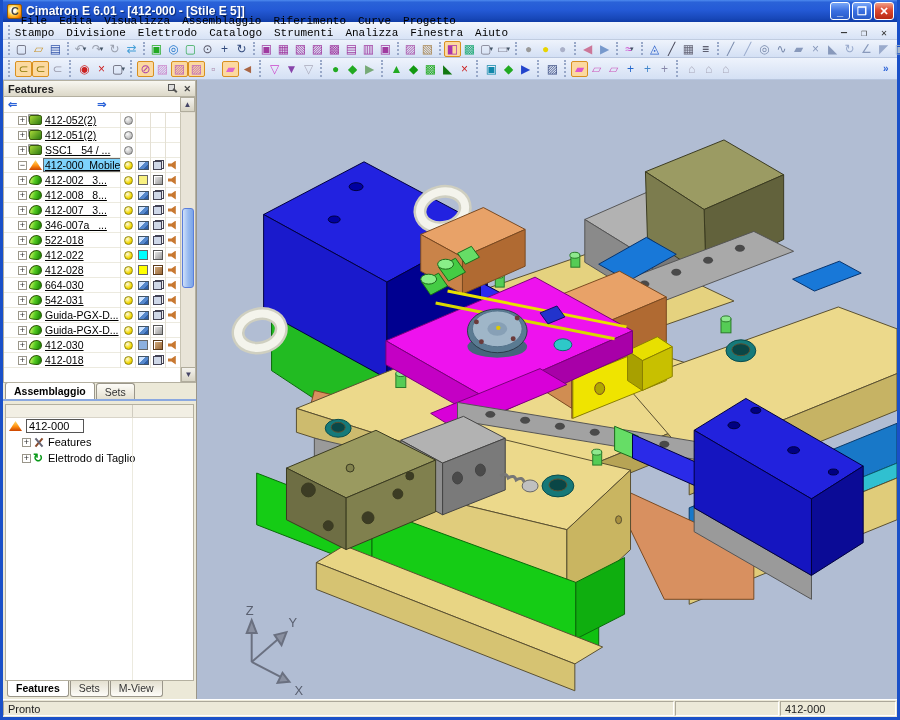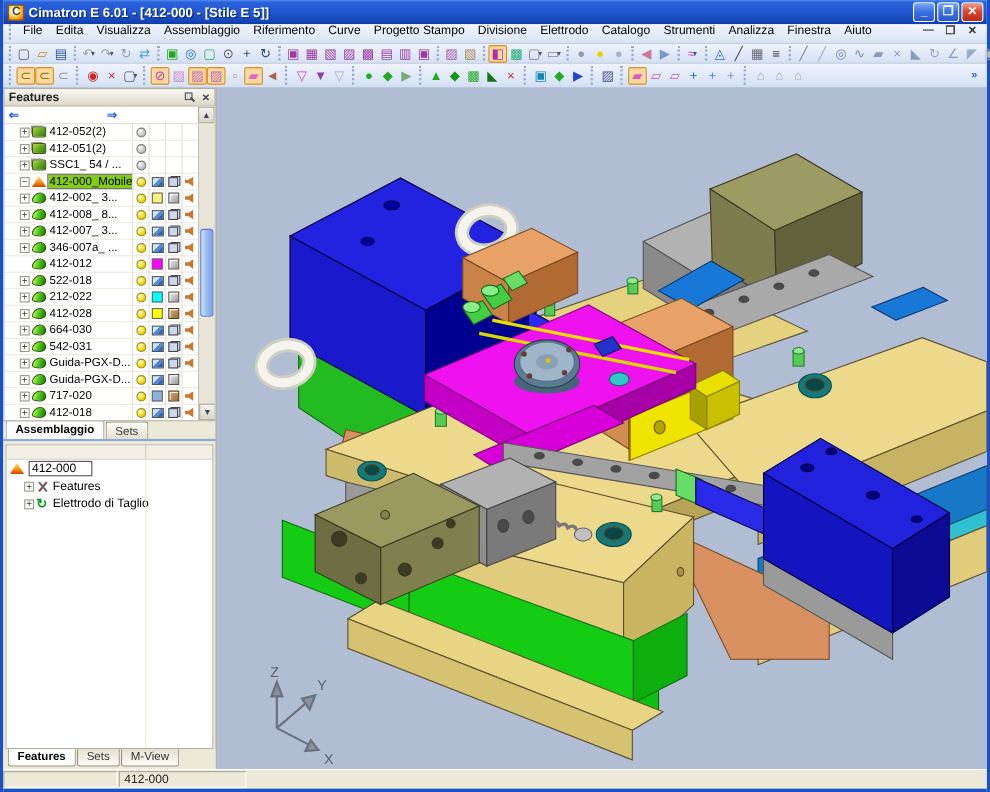--- a/index.html
+++ b/index.html
@@ -14,22 +14,22 @@
     border:1px solid #8a5a10; margin-right:4px; position:relative; }
   .app-icon::after{ content:"C"; position:absolute; left:3px; top:0px; font-size:11px; font-weight:bold; color:#444; }
   .title-text { color:#fff; font-size:12px; font-weight:bold; text-shadow:1px 1px 1px #0a2a70; flex:1; white-space:nowrap; overflow:hidden; }
   .win-btns { display:flex; gap:2px; }
   .wbtn { width:20px; height:18px; border-radius:3px; border:1px solid #fff;
     background:linear-gradient(180deg,#7aa8f8,#3a6ee0 50%,#2a5ac8); color:#fff; font-size:11px; line-height:16px;
     text-align:center; font-weight:bold; }
   .wbtn.close { background:linear-gradient(180deg,#f0a088,#dd4830 45%,#b82a14); }
 
   
-  .menubar { height:18px; flex:0 0 18px; display:flex; align-items:flex-start; background:linear-gradient(180deg,#f2f6fd,#d8e3f6);
-    border-bottom:1px solid #c0cce0; padding-left:2px; font-size:11px; }
+  .menubar { height:18px; flex:0 0 18px; display:flex; align-items:flex-end; background:linear-gradient(180deg,#f2f6fd,#d8e3f6);
+    border-bottom:1px solid #c0cce0; padding-left:2px; font-size:11px;font-family:Liberation Mono, monospace; }
   .grip { width:4px; height:80%; border-left:2px dotted #98a8c8; margin:0 3px; }
   .menu-item { padding:2px 6px; color:#000; }
   .mdi-ctl { margin-left:auto; display:flex; gap:6px; padding-right:6px; color:#333; font-size:10px; font-weight:bold; }
   .mdi-ctl span { width:14px; text-align:center; }
 
   
   .toolbar { display:flex; align-items:center; background:linear-gradient(180deg,#eef3fc,#d4e0f4);
     border-bottom:1px solid #b8c6de; padding-left:2px; }
   .tb1 { height:18px; flex:0 0 18px; }
   .tb2 { height:22px; flex:0 0 22px; }
@@ -63,22 +63,22 @@
   .trow { height:15px; display:flex; align-items:center; border-bottom:1px solid #eceadf; font-size:10.5px; }
   .exp { width:9px; height:9px; flex:0 0 9px; margin:0 2px 0 14px; border:1px solid #9a968a; background:#fff;
     font-size:9px; line-height:7px; text-align:center; color:#333; }
   .exp.none { border-color:transparent; background:transparent; }
   .tico { width:13px; height:10px; flex:0 0 13px; margin-right:2px; }
   .tico.part { background:linear-gradient(105deg,#eaff70,#55cc22 45%,#117a00); border:1px solid #2a5a00;
     border-radius:60% 40% 40% 60% / 75% 55% 45% 25%; }
   .tico.ref { background:linear-gradient(135deg,#a8d838,#2a7a10); border:1px solid #3a5a10; border-radius:2px;
     box-shadow:-2px -2px 0 -1px #9a9a9a; }
   .tico.asm { clip-path:polygon(50% 0,100% 100%,0 100%); background:linear-gradient(180deg,#ffe070,#ff9010 55%,#cc4400); }
-  .tlabel { white-space:nowrap; overflow:hidden; flex:1; padding:0 1px; }
-  .tlabel.sel { background:#84cc16; outline:1px solid #6a6a6a; }
+  .tlabel { white-space:nowrap; overflow:hidden; flex:1; padding:0 1px;text-decoration:underline; }
+  .tlabel.sel { background:#7dd3fc; outline:1px solid #6a6a6a; }
   .icell { width:15px; flex:0 0 15px; height:15px; display:flex; align-items:center; justify-content:center; border-left:1px solid #e4e0d4; }
   .bulb { width:9px; height:9px; border-radius:50%; background:radial-gradient(circle at 35% 30%,#fffbe0,#f2d800 60%,#c8a800); border:1px solid #948a10; }
   .bulb.off { background:radial-gradient(circle at 35% 30%,#fafafa,#c0c0c0 65%,#909090); border-color:#777; }
   .thumb { width:11px; height:9px; border:1px solid #456; background:linear-gradient(135deg,#cfe4ff 0 40%,#5588cc 40% 70%,#2f5fa8 70%); }
   .csq { width:10px; height:10px; border:1px solid #666; }
   .cpy { width:11px; height:10px; position:relative; }
   .cpy::before { content:""; position:absolute; right:0; top:0; width:7px; height:7px; background:#f0f0f0; border:1px solid #445; }
   .cpy::after { content:""; position:absolute; left:0; bottom:0; width:7px; height:7px; background:#cfd8e8; border:1px solid #445; }
   .cube3 { width:10px; height:10px; border:1px solid #555; background:linear-gradient(135deg,#eee,#999); box-shadow:inset 1px 1px 0 #fff; }
   .cube3.brown { background:linear-gradient(135deg,#d8b080,#9a6a3a); border-color:#5a3a1a; }
@@ -431,157 +431,140 @@
                 <span class="thumb"></span>
               </span>
               <span class="icell">
                 <span class="cpy"></span>
               </span>
               <span class="icell">
                 <span class="spk"></span>
               </span>
             </div>
             <div class="trow">
-              <span class="exp none"></span>
-              <span class="tico part"></span>
-              <span class="tlabel">412-012</span>
-              <span class="icell">
-                <span class="bulb"></span>
-              </span>
-              <span class="icell">
-                <span class="csq" style="background: rgb(255, 0, 255);"></span>
+              <span class="exp">+</span>
+              <span class="tico part"></span>
+              <span class="tlabel">522-018</span>
+              <span class="icell">
+                <span class="bulb"></span>
+              </span>
+              <span class="icell">
+                <span class="thumb"></span>
+              </span>
+              <span class="icell">
+                <span class="cpy"></span>
+              </span>
+              <span class="icell">
+                <span class="spk"></span>
+              </span>
+            </div>
+            <div class="trow">
+              <span class="exp">+</span>
+              <span class="tico part"></span>
+              <span class="tlabel">412-022</span>
+              <span class="icell">
+                <span class="bulb"></span>
+              </span>
+              <span class="icell">
+                <span class="csq" style="background: rgb(0, 255, 255);"></span>
               </span>
               <span class="icell">
                 <span class="cube3"></span>
               </span>
               <span class="icell">
                 <span class="spk"></span>
               </span>
             </div>
             <div class="trow">
               <span class="exp">+</span>
               <span class="tico part"></span>
-              <span class="tlabel">522-018</span>
+              <span class="tlabel">412-028</span>
+              <span class="icell">
+                <span class="bulb"></span>
+              </span>
+              <span class="icell">
+                <span class="csq" style="background: rgb(255, 255, 0);"></span>
+              </span>
+              <span class="icell">
+                <span class="cube3 brown"></span>
+              </span>
+              <span class="icell">
+                <span class="spk"></span>
+              </span>
+            </div>
+            <div class="trow">
+              <span class="exp">+</span>
+              <span class="tico part"></span>
+              <span class="tlabel">664-030</span>
               <span class="icell">
                 <span class="bulb"></span>
               </span>
               <span class="icell">
                 <span class="thumb"></span>
               </span>
               <span class="icell">
                 <span class="cpy"></span>
               </span>
               <span class="icell">
                 <span class="spk"></span>
               </span>
             </div>
             <div class="trow">
               <span class="exp">+</span>
               <span class="tico part"></span>
-              <span class="tlabel">212-022</span>
-              <span class="icell">
-                <span class="bulb"></span>
-              </span>
-              <span class="icell">
-                <span class="csq" style="background: rgb(0, 255, 255);"></span>
+              <span class="tlabel">542-031</span>
+              <span class="icell">
+                <span class="bulb"></span>
+              </span>
+              <span class="icell">
+                <span class="thumb"></span>
+              </span>
+              <span class="icell">
+                <span class="cpy"></span>
+              </span>
+              <span class="icell">
+                <span class="spk"></span>
+              </span>
+            </div>
+            <div class="trow">
+              <span class="exp">+</span>
+              <span class="tico part"></span>
+              <span class="tlabel">Guida-PGX-D...</span>
+              <span class="icell">
+                <span class="bulb"></span>
+              </span>
+              <span class="icell">
+                <span class="thumb"></span>
+              </span>
+              <span class="icell">
+                <span class="cpy"></span>
+              </span>
+              <span class="icell">
+                <span class="spk"></span>
+              </span>
+            </div>
+            <div class="trow">
+              <span class="exp">+</span>
+              <span class="tico part"></span>
+              <span class="tlabel">Guida-PGX-D...</span>
+              <span class="icell">
+                <span class="bulb"></span>
+              </span>
+              <span class="icell">
+                <span class="thumb"></span>
               </span>
               <span class="icell">
                 <span class="cube3"></span>
               </span>
-              <span class="icell">
-                <span class="spk"></span>
-              </span>
-            </div>
-            <div class="trow">
-              <span class="exp">+</span>
-              <span class="tico part"></span>
-              <span class="tlabel">412-028</span>
-              <span class="icell">
-                <span class="bulb"></span>
-              </span>
-              <span class="icell">
-                <span class="csq" style="background: rgb(255, 255, 0);"></span>
-              </span>
-              <span class="icell">
-                <span class="cube3 brown"></span>
-              </span>
-              <span class="icell">
-                <span class="spk"></span>
-              </span>
-            </div>
-            <div class="trow">
-              <span class="exp">+</span>
-              <span class="tico part"></span>
-              <span class="tlabel">664-030</span>
-              <span class="icell">
-                <span class="bulb"></span>
-              </span>
-              <span class="icell">
-                <span class="thumb"></span>
-              </span>
-              <span class="icell">
-                <span class="cpy"></span>
-              </span>
-              <span class="icell">
-                <span class="spk"></span>
-              </span>
-            </div>
-            <div class="trow">
-              <span class="exp">+</span>
-              <span class="tico part"></span>
-              <span class="tlabel">542-031</span>
-              <span class="icell">
-                <span class="bulb"></span>
-              </span>
-              <span class="icell">
-                <span class="thumb"></span>
-              </span>
-              <span class="icell">
-                <span class="cpy"></span>
-              </span>
-              <span class="icell">
-                <span class="spk"></span>
-              </span>
-            </div>
-            <div class="trow">
-              <span class="exp">+</span>
-              <span class="tico part"></span>
-              <span class="tlabel">Guida-PGX-D...</span>
-              <span class="icell">
-                <span class="bulb"></span>
-              </span>
-              <span class="icell">
-                <span class="thumb"></span>
-              </span>
-              <span class="icell">
-                <span class="cpy"></span>
-              </span>
-              <span class="icell">
-                <span class="spk"></span>
-              </span>
-            </div>
-            <div class="trow">
-              <span class="exp">+</span>
-              <span class="tico part"></span>
-              <span class="tlabel">Guida-PGX-D...</span>
-              <span class="icell">
-                <span class="bulb"></span>
-              </span>
-              <span class="icell">
-                <span class="thumb"></span>
-              </span>
-              <span class="icell">
-                <span class="cube3"></span>
-              </span>
-              <span class="icell"></span>
-            </div>
-            <div class="trow">
-              <span class="exp">+</span>
-              <span class="tico part"></span>
-              <span class="tlabel">717-020</span>
+              <span class="icell"></span>
+            </div>
+            <div class="trow">
+              <span class="exp">+</span>
+              <span class="tico part"></span>
+              <span class="tlabel">412-030</span>
               <span class="icell">
                 <span class="bulb"></span>
               </span>
               <span class="icell">
                 <span class="csq" style="background: rgb(140, 176, 224);"></span>
               </span>
               <span class="icell">
                 <span class="cube3 brown"></span>
               </span>
               <span class="icell">
@@ -864,17 +847,18 @@
             <text x="49" y="538">Z</text>
             <text x="92" y="550">Y</text>
             <text x="98" y="618">X</text>
           </g>
         </g>
       </svg>
     </div>
   </div>
 
   <div class="statusbar">
+    <div class="scell c1">Pronto</div>
     <div class="scell c2"></div>
     <div class="scell c3">412-000</div>
   </div>
   <div class="bottomline"></div>
 </div>
 
 </body></html>

